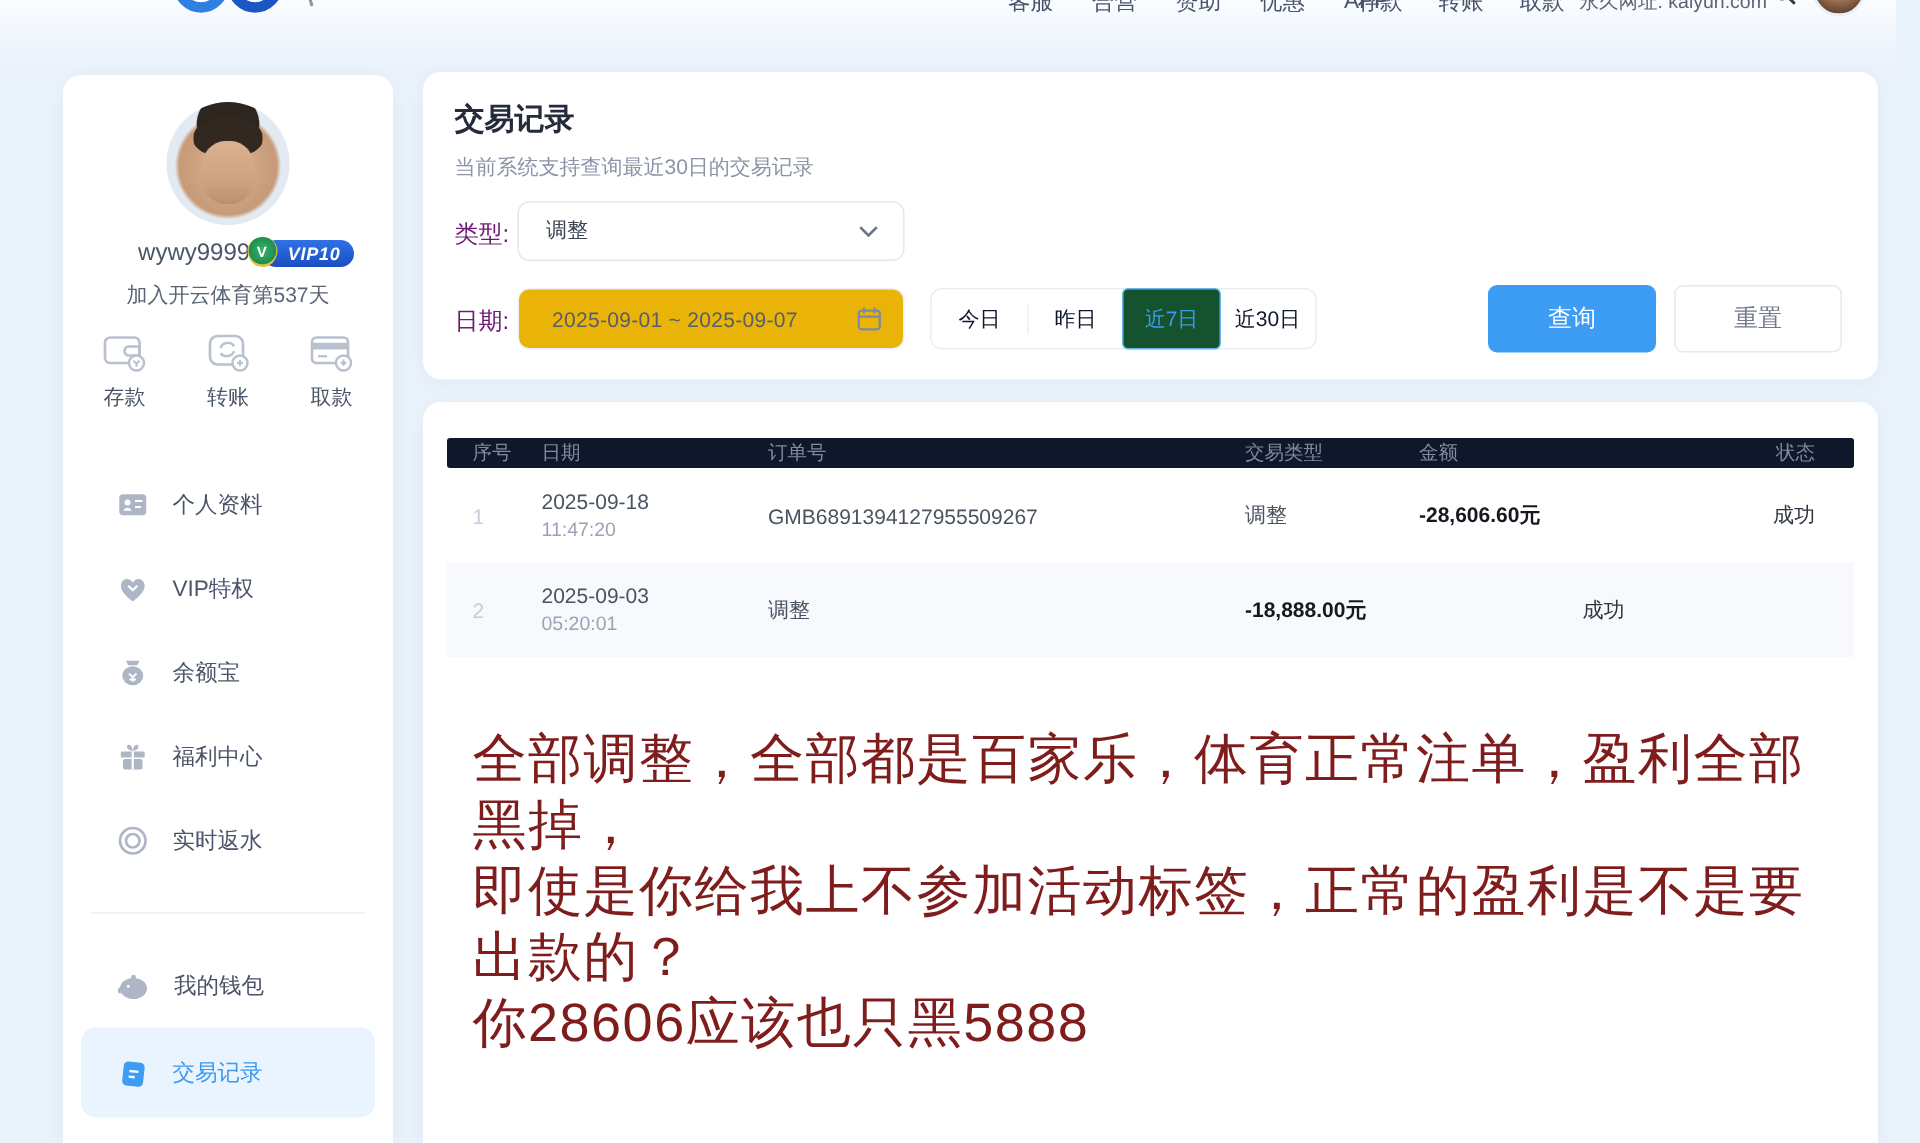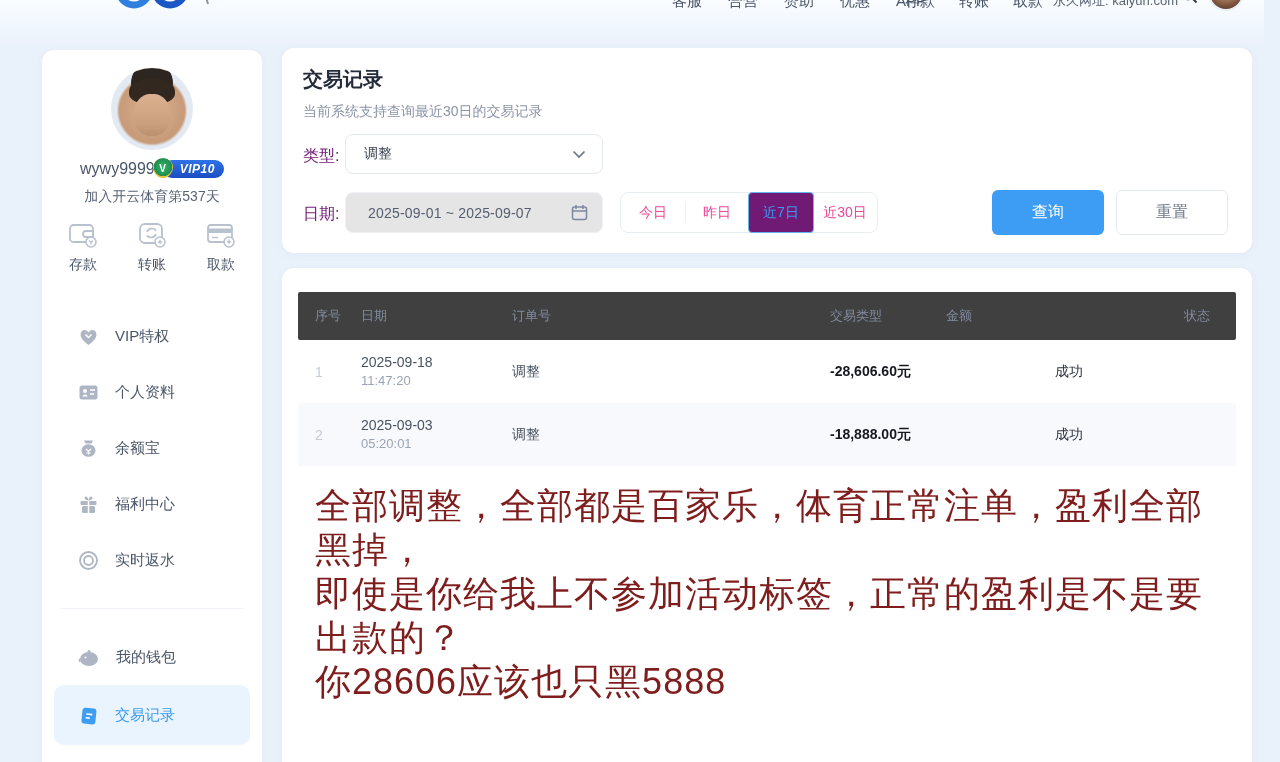--- a/index.html
+++ b/index.html
@@ -45,21 +45,21 @@
     background:
       radial-gradient(circle at 50% 18%, #2d2520 0%, #2d2520 26%, transparent 27%),
       radial-gradient(circle at 50% 52%, #d9b496 0%, #c79a78 55%, transparent 60%),
       radial-gradient(circle at 50% 50%, #e9eef5 0%, #dfe7f0 100%);
     overflow:hidden;
   }
   .avatar::after { content:""; position:absolute; left:18px; top:10px; width:46px; height:26px;
     border-radius:50% 50% 40% 40%; background:#32281f; }
   .avatar::before { content:""; position:absolute; left:23px; top:26px; width:36px; height:42px;
     border-radius:45%; background:linear-gradient(180deg,#dcb191 0%,#caa07e 70%,#b98f6e 100%); z-index:1; }
-  .user-row { position:absolute; left:0; top:110px; width:100%;
+  .user-row { position:absolute; left:12px; top:110px; width:100%;
     display:flex; justify-content:center; align-items:center; gap:8px; }
   .username { font-size:16px; color:#4a5568; }
   .vip-badge { position:relative; padding:2px 9px 2px 17px; border-radius:10px;
     background:linear-gradient(180deg,#2f72e8 0%,#1a4ec2 100%);
     color:#fff; font-size:12px; font-weight:bold; font-style:italic; letter-spacing:.5px; }
   .vip-shield { position:absolute; left:-10px; top:-2px; width:20px; height:20px;
     background:radial-gradient(circle at 50% 45%, #35b36a 0%, #1d8f4d 60%, #e7c43b 64%, #d4a92c 100%);
     border-radius:50% 50% 50% 50%/45% 45% 55% 55%;
     display:flex; align-items:center; justify-content:center;
     color:#fff; font-size:10px; font-weight:bold; font-style:normal; }
@@ -84,42 +84,42 @@
   .fp-title { position:absolute; left:21px; top:18px; font-size:20px; font-weight:bold; color:#252b3a; }
   .fp-sub { position:absolute; left:21px; top:55px; font-size:14px; color:#8b94a7;text-align:right; }
   .fp-label { position:absolute; font-size:16px; color:#701a75; }
   .lbl-type { left:21px; top:98px; }
   .lbl-date { left:21px; top:156px; }
   .select-box { position:absolute; left:63px; top:86px; width:258px; height:40px;
     border:1px solid #e4e9f0; border-radius:8px; background:#fff;
     display:flex; align-items:center; padding:0 16px 0 18px; cursor:pointer; }
   .select-box .sel-val { font-size:14px; color:#3c4352; flex:1; }
   .date-box { position:absolute; left:63px; top:144px; width:258px; height:41px;
-    border:1px solid #edf0f5; border-radius:8px; background:#e5e5e5;
+    border:1px solid #edf0f5; border-radius:8px; background:#eab308;
     display:flex; align-items:center; padding:0 14px 0 22px; cursor:pointer; }
   .date-box .date-val { font-size:14px; color:#555e6e; flex:1; letter-spacing:.2px; }
 
   .seg-group { position:absolute; left:338px; top:144px; width:258px; height:41px;
     background:#fff; border:1px solid #e8edf3; border-radius:8px; display:flex; }
   .seg-item { flex:1; display:flex; align-items:center; justify-content:center;
-    font-size:14px; color:#ec4899; cursor:pointer; position:relative; }
+    font-size:14px; color:#0f172a; cursor:pointer; position:relative; }
   .seg-item + .seg-item::before { content:""; position:absolute; left:0; top:9px; bottom:9px;
     width:1px; background:#eceff4; }
-  .seg-item.active { color:#3a9af0; border:1px solid #66b5ee; border-radius:4px; margin:-1px; z-index:2; background:#701a75; }
+  .seg-item.active { color:#3a9af0; border:1px solid #66b5ee; border-radius:4px; margin:-1px; z-index:2; background:#14532d; }
   .seg-item.active::before { display:none; }
 
   .btn { position:absolute; top:142px; width:112px; height:45px; border-radius:6px;
     display:flex; align-items:center; justify-content:center; font-size:16px; cursor:pointer; }
   .btn-search { left:710px; background:#3d9cf3; color:#fff; }
   .btn-reset { left:834px; background:#fff; border:1px solid #e4e9f0; color:#707a8a; }
 
   
   .tbl { position:absolute; left:16px; top:24px; width:938px; }
   .trow { display:grid; grid-template-columns:46px 151px 318px 116px 180px 1fr; align-items:center; }
-  .thead { height:48px; background:#404040; border-radius:2px; }
+  .thead { height:20px; background:#0f172a; border-radius:2px; }
   .thead .cell { font-size:13px; color:#808b9e; font-weight:normal; }
   .cell { padding-left:17px; }
   .cell.right { text-align:right; padding-right:26px; }
   .tr-data { height:63px; font-size:14px; }
   .tr-data.alt { background:#f7f9fc; }
   .c-no { color:#c6cdd8; }
   .c-date { color:#4a5361; line-height:1.45; }
   .c-time { color:#9aa4b5; font-size:13px; }
   .c-order { color:#4a5361; }
   .c-type { color:#4a5361; }
@@ -199,33 +199,33 @@
         <circle cx="25" cy="22" r="5" fill="#fff" stroke="#b9c1cf" stroke-width="1.6"></circle>
         <path d="M25 19.5 v3.5 M23.3 21.3 l1.7 1.7 l1.7 -1.7" stroke="#b9c1cf" stroke-width="1.3" fill="none"></path>
       </svg>
       <span class="qa-label">取款</span>
     </div>
   </div>
 
   <div class="side-menu">
     <div class="menu-item">
       <svg width="21" height="21" viewBox="0 0 21 21">
-        <path d="M10.5 19 C4 14 1.5 10.5 3 6.5 C4.5 3 9 3.5 10.5 6.5 C12 3.5 16.5 3 18 6.5 C19.5 10.5 17 14 10.5 19z" fill="#aeb6c6"></path>
-        <path d="M7.5 8.5 l3 3 l3 -3" stroke="#fff" stroke-width="1.5" fill="none"></path>
-      </svg>
-      <span class="mi-label">VIP特权</span>
-    </div>
-    <div class="menu-item">
-      <svg width="21" height="21" viewBox="0 0 21 21">
         <rect x="1.5" y="3.5" width="18" height="14" rx="2.5" fill="#aeb6c6"></rect>
         <circle cx="7" cy="9" r="2" fill="#fff"></circle>
         <path d="M4.3 14.5 a2.8 2.8 0 0 1 5.4 0z" fill="#fff"></path>
         <path d="M12 8 h5 M12 12 h4" stroke="#fff" stroke-width="1.4"></path>
       </svg>
       <span class="mi-label">个人资料</span>
+    </div>
+    <div class="menu-item">
+      <svg width="21" height="21" viewBox="0 0 21 21">
+        <path d="M10.5 19 C4 14 1.5 10.5 3 6.5 C4.5 3 9 3.5 10.5 6.5 C12 3.5 16.5 3 18 6.5 C19.5 10.5 17 14 10.5 19z" fill="#aeb6c6"></path>
+        <path d="M7.5 8.5 l3 3 l3 -3" stroke="#fff" stroke-width="1.5" fill="none"></path>
+      </svg>
+      <span class="mi-label">VIP特权</span>
     </div>
     <div class="menu-item">
       <svg width="21" height="21" viewBox="0 0 21 21">
         <path d="M7.5 5.5 l-1.5 -3 h9 l-1.5 3z" fill="#aeb6c6"></path>
         <ellipse cx="10.5" cy="12.5" rx="7" ry="6.3" fill="#aeb6c6"></ellipse>
         <path d="M8 11 l2.5 2.5 l2.5 -2.5 M10.5 13.5 v3 M8.3 15 h4.4" stroke="#fff" stroke-width="1.2" fill="none"></path>
       </svg>
       <span class="mi-label">余额宝</span>
     </div>
     <div class="menu-item">
@@ -312,20 +312,21 @@
       <div class="cell">金额</div>
       <div class="cell right">状态</div>
     </div>
 
     <div class="trow tr-data">
       <div class="cell c-no">1</div>
       <div class="cell c-date">
         <div>2025-09-18</div>
         <div class="c-time">11:47:20</div>
       </div>
+      <div class="cell c-order">GMB6891394127955509267</div>
       <div class="cell c-type">调整</div>
       <div class="cell c-amount">-28,606.60元</div>
       <div class="cell right c-status">成功</div>
     </div>
 
     <div class="trow tr-data alt">
       <div class="cell c-no">2</div>
       <div class="cell c-date">
         <div>2025-09-03</div>
         <div class="c-time">05:20:01</div>

